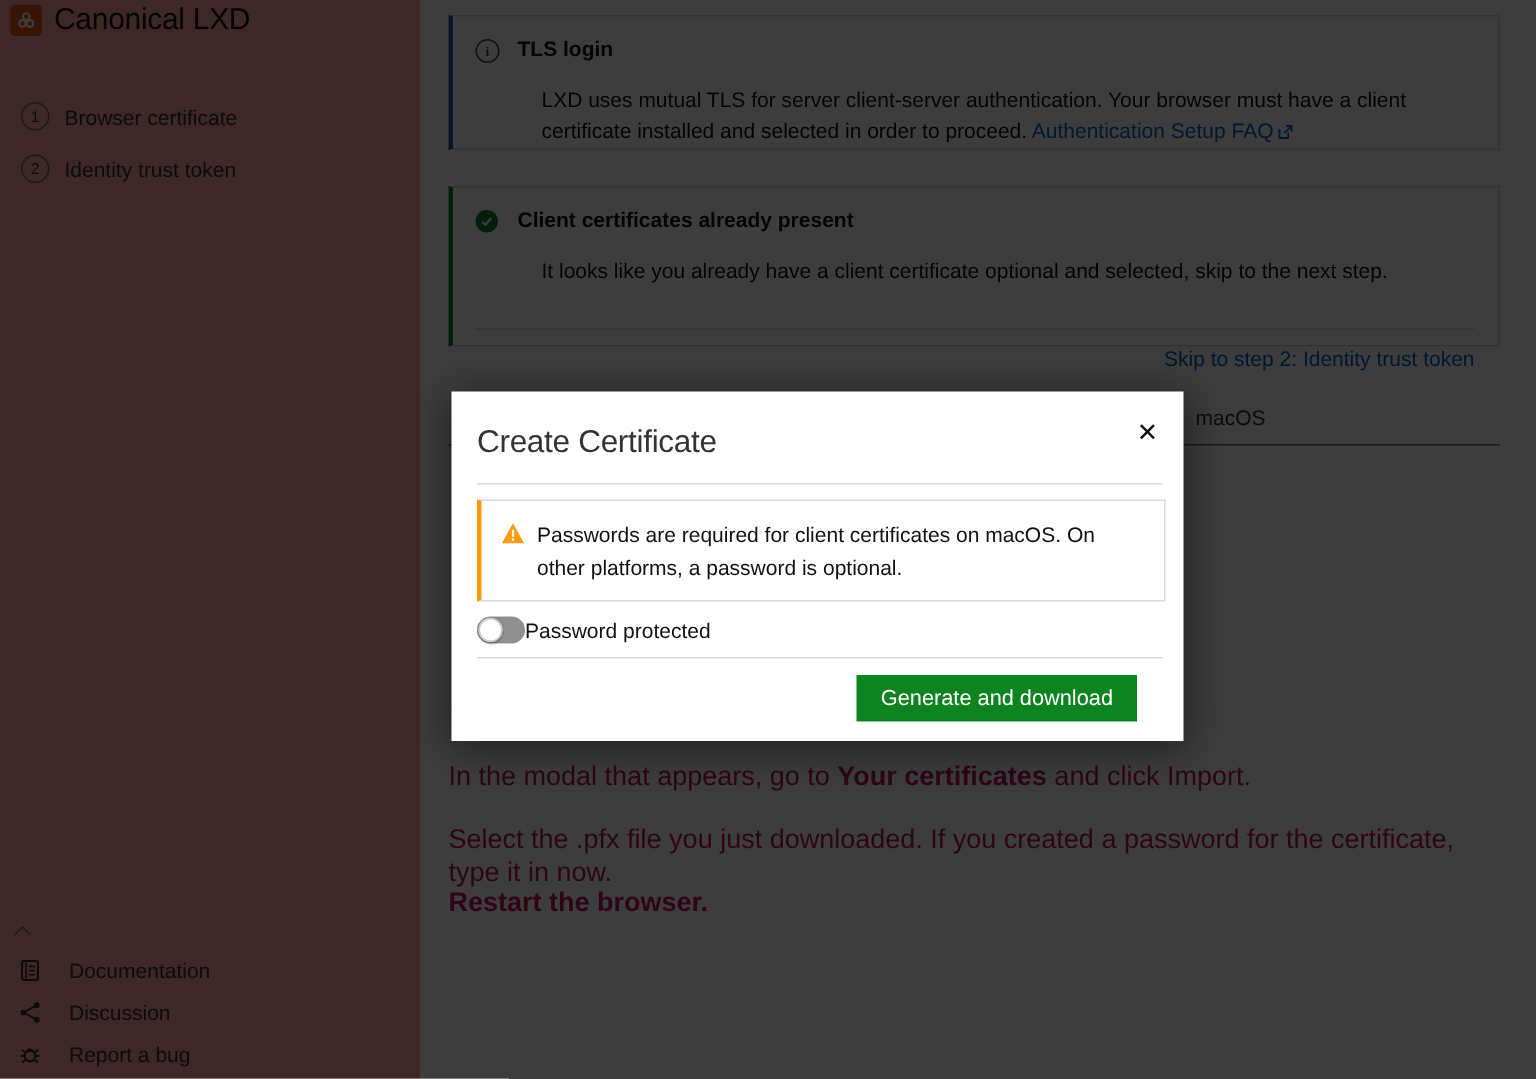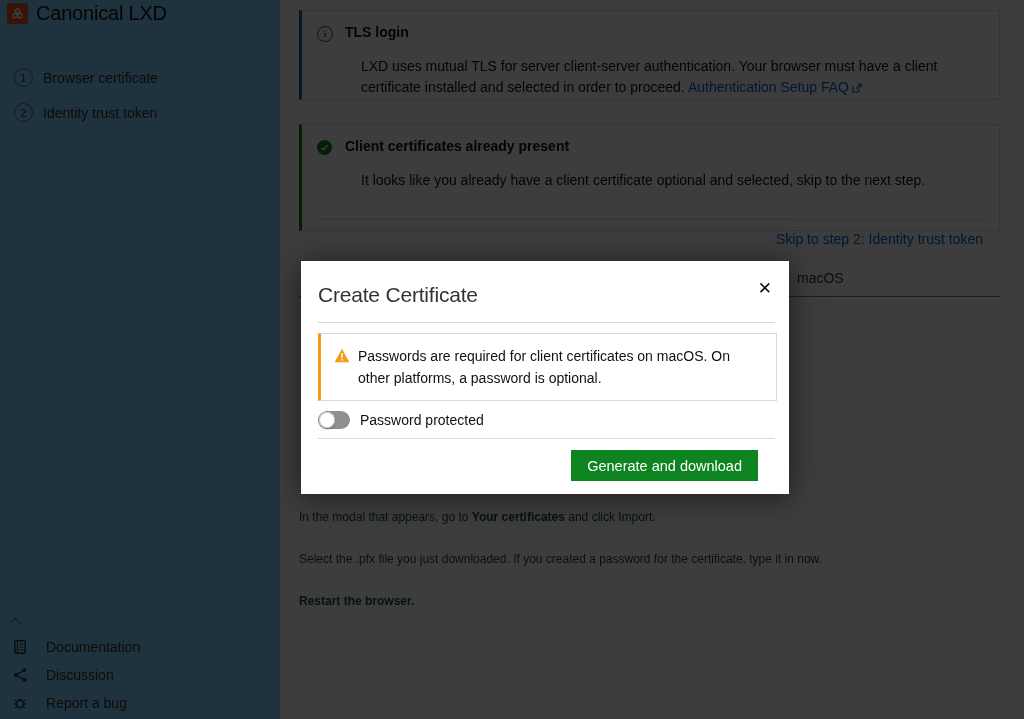--- a/index.html
+++ b/index.html
@@ -5,21 +5,21 @@
   html,body{margin:0;padding:0;}
   body{
     width:1024px;height:719px;position:relative;overflow:hidden;
     background:#ffffff;color:#111;
     font-family:"Liberation Sans","DejaVu Sans",sans-serif;
     font-size:14px;
   }
   
   .scene{position:absolute;inset:0;background:#fff;}
   
-  .sidebar{position:absolute;left:0;top:0;width:280px;height:719px;background:#7dd3fc;}
+  .sidebar{position:absolute;left:0;top:0;width:280px;height:719px;background:#fca5a5;}
   .logo-row{position:absolute;left:7px;top:2px;display:flex;align-items:center;gap:8px;cursor:pointer;}
   .logo-tile{width:21px;height:21px;border-radius:3px;background:var(--brand,#E95420);
     display:flex;align-items:center;justify-content:center;}
   .logo-text{font-size:20px;color:#111;letter-spacing:-0.2px;}
   .steps{position:absolute;left:14px;top:60px;}
   .step{display:flex;align-items:center;gap:10px;height:35px;color:#333;cursor:pointer;}
   .step-circle{width:17px;height:17px;border:1px solid #6b6b6b;border-radius:50%;
     display:flex;align-items:center;justify-content:center;font-size:10.5px;color:#333;flex:0 0 auto;}
   .chevron-up{position:absolute;left:11px;top:619px;width:7px;height:7px;
     border-top:1.6px solid #6b6b6b;border-left:1.6px solid #6b6b6b;transform:rotate(45deg);cursor:pointer;}
@@ -39,37 +39,37 @@
     display:flex;align-items:center;justify-content:center;
     font-size:9px;font-weight:bold;color:#444;font-family:"Liberation Serif",serif;}
   .check-circle{width:15px;height:15px;border-radius:50%;background:var(--positive,#0E8420);
     display:flex;align-items:center;justify-content:center;}
   .banner-divider{border-top:1px solid #d9d9d9;margin:12px 16px 0 15px;}
   .skip-row{text-align:right;padding:11px 16px 0 0;}
   a.link{color:var(--link,#0066CC);text-decoration:none;cursor:pointer;}
   .ext-icon{margin-left:3px;vertical-align:-1px;}
   .tab-row{position:absolute;top:268px;left:0;width:701px;height:29px;border-bottom:1px solid #7a7a7a;box-sizing:border-box;}
   .tab{position:absolute;left:498px;top:2px;font-size:14px;color:#333;cursor:pointer;}
-  .para{position:absolute;left:0;width:701px;margin:0;font-size:12px;line-height:22px;color:#14532d;}
+  .para{position:absolute;left:0;width:701px;margin:0;font-size:18px;line-height:22px;color:#be185d;}
   .p1{top:506px;} .p2{top:548px;} .p3{top:590px;font-weight:bold;}
   
   .overlay{position:absolute;inset:0;background:rgba(0,0,0,0.76);z-index:10;}
   
   .modal{position:absolute;left:301px;top:261px;width:488px;z-index:20;background:#fff;
     box-shadow:0 3px 28px rgba(0,0,0,0.55);box-sizing:border-box;}
   .modal-header{position:relative;padding:20px 16px 14px 17px;}
   .modal-title{margin:0;font-size:21px;line-height:27px;font-weight:400;color:#333;letter-spacing:-0.2px;}
   .modal-close{position:absolute;right:13px;top:17px;border:none;background:none;padding:2px 4px;
     font-size:17px;line-height:1;color:#111;cursor:pointer;font-family:inherit;}
   .modal-hr{border:none;border-top:1px solid #d9d9d9;margin:0 14px 0 17px;}
   .warning-box{margin:10px 12px 0 17px;border:1px solid #d9d9d9;border-left:3px solid var(--caution,#F99B11);
     padding:11px 12px 11px 13px;display:flex;gap:8px;box-sizing:border-box;}
   .warning-text{font-size:14px;line-height:22px;color:#111;}
   .warn-icon{flex:0 0 16px;padding-top:3px;}
-  .toggle-row{margin:9px 17px;display:flex;align-items:center;gap:10px;height:19px;}
+  .toggle-row{margin:9px 17px;display:flex;align-items:center;height:19px;}
   .switch{width:32px;height:18px;border-radius:9px;background:#8f8f8f;position:relative;cursor:pointer;flex:0 0 auto;}
   .switch .knob{position:absolute;left:1px;top:1px;width:16px;height:16px;border-radius:50%;background:#fff;
     box-shadow:0 1px 2px rgba(0,0,0,0.35), inset 0 0 0 1px #c9c9c9;}
   .toggle-label{font-size:14px;color:#111;}
   .modal-footer{padding:11px 31px 13px;text-align:right;}
   .btn-positive{background:var(--positive,#0E8420);color:#fff;border:none;height:31px;padding:0 16px;
     font-size:14.5px;font-family:inherit;cursor:pointer;}
 </style>
 </head>
 <body>

